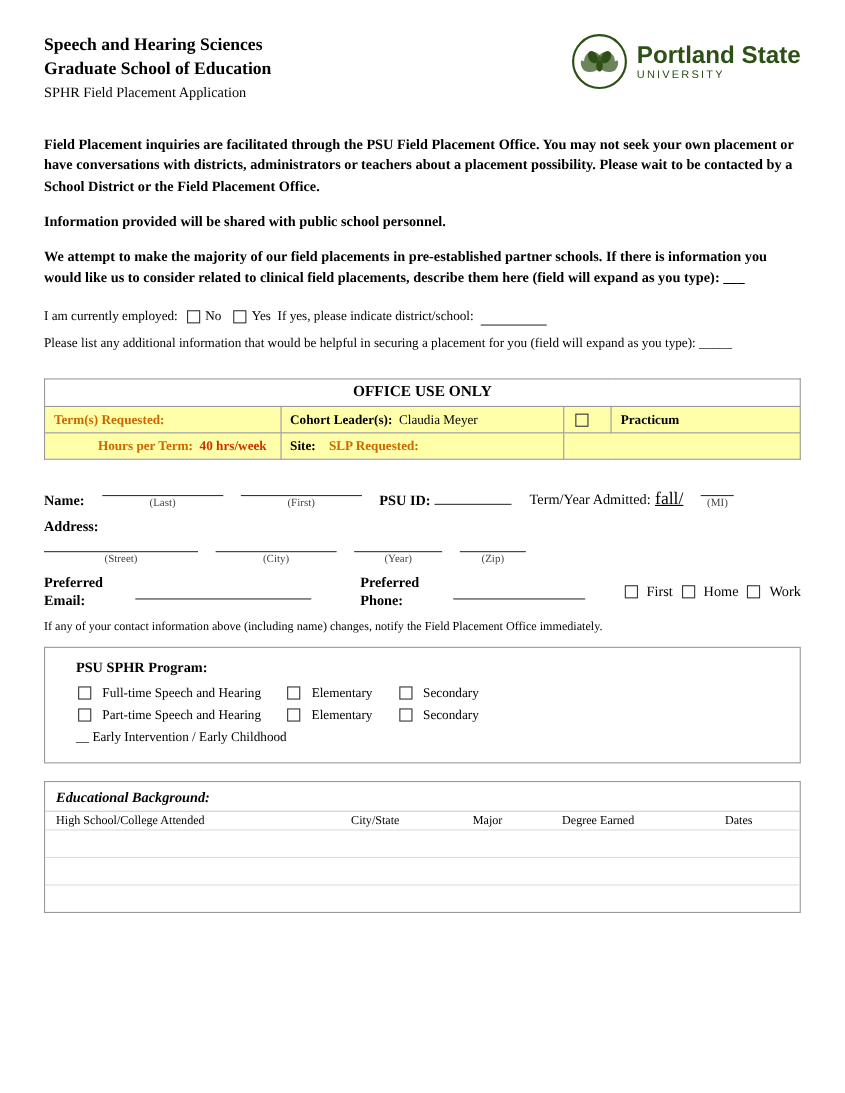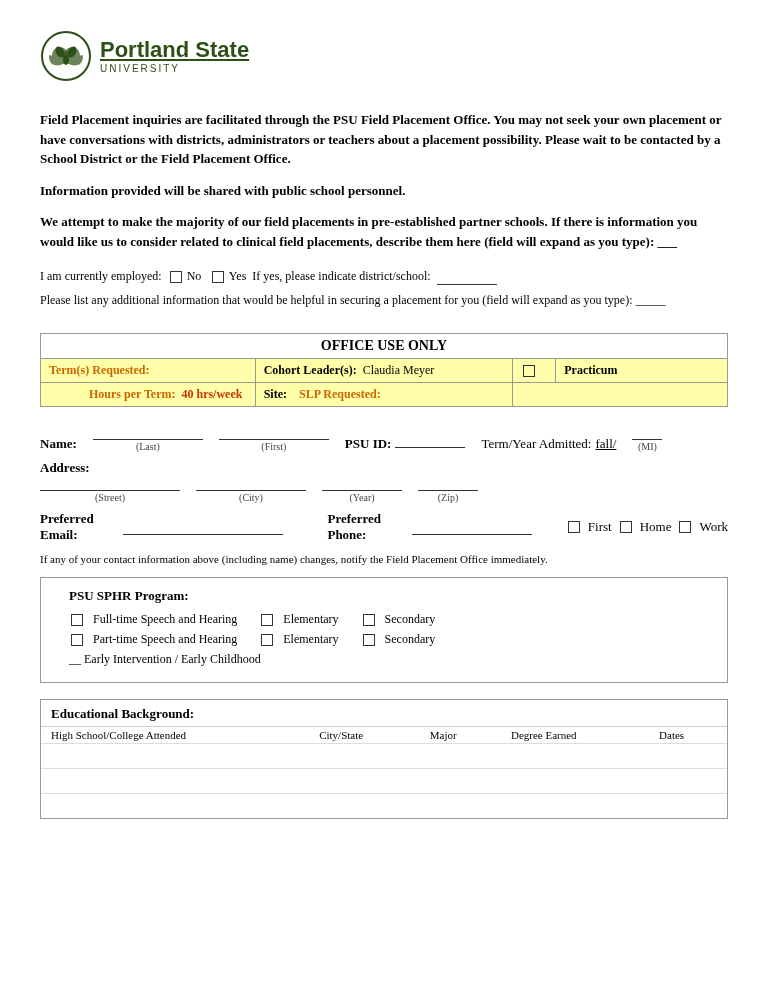--- a/index.html
+++ b/index.html
@@ -57,21 +57,20 @@
       display: flex;
       flex-direction: column;
     }
 
     .psu-logo-text .name {
       font-size: 22px;
       font-weight: bold;
       color: #2d5016;
       line-height: 1.1;
       font-family: Arial, sans-serif;
-      text-decoration: underline;
     }
 
     .psu-logo-text .university {
       font-size: 10px;
       letter-spacing: 2px;
       color: #2d5016;
       font-family: Arial, sans-serif;
     }
 
     .intro-section {
@@ -227,20 +226,21 @@
     
     .edu-box {
       border: 1px solid #999;
       margin-bottom: 16px;
     }
 
     .edu-box h3 {
       font-size: 13px;
       font-weight: bold;
       padding: 6px 10px 4px 10px;
+      font-style: italic;
     }
 
     .edu-table {
       width: 100%;
       border-collapse: collapse;
     }
 
     .edu-table th {
       font-size: 11px;
       font-weight: normal;
@@ -266,20 +266,25 @@
       display: flex;
       align-items: center;
       gap: 6px;
       font-size: 13px;
     }
   </style>
 </head>
 <body>
 
 <div class="header">
+  <div class="header-left">
+    <h1>Speech and Hearing Sciences</h1>
+    <h2>Graduate School of Education</h2>
+    <p>SPHR Field Placement Application</p>
+  </div>
   <div class="header-right">
     <div class="psu-logo">
 
       <svg class="psu-logo-icon" viewBox="0 0 52 52" xmlns="http://www.w3.org/2000/svg">
         <circle cx="26" cy="26" r="24" fill="none" stroke="#2d5016" stroke-width="2"></circle>
 
         <path d="M12 26 C12 18, 20 14, 26 20 C32 26, 26 32, 26 32 C26 32, 20 38, 12 34 C8 30, 8 22, 12 26Z" fill="#2d5016" opacity="0.7"></path>
         <path d="M40 26 C40 18, 32 14, 26 20 C20 26, 26 32, 26 32 C26 32, 32 38, 40 34 C44 30, 44 22, 40 26Z" fill="#2d5016" opacity="0.7"></path>
 
         <ellipse cx="20" cy="22" rx="4" ry="6" fill="#2d5016" transform="rotate(-30 20 22)"></ellipse>
@@ -367,21 +372,21 @@
     </div>
     <div class="name-col">
       <div style="display:flex; align-items:baseline; gap:4px;">
         <span style="font-weight:bold; font-size:13px;">PSU ID:</span>
         <div class="field-underline" style="min-width:70px;"></div>
       </div>
     </div>
     <div class="name-col">
       <div style="display:flex; align-items:baseline; gap:4px;">
         <span style="font-size:13px;">Term/Year Admitted:</span>
-        <span style="text-decoration:underline; font-size:13px;">fall/</span>
+        <span style="text-decoration:underline; font-size:16px;">fall/</span>
       </div>
     </div>
     <div class="name-col">
       <div class="field-underline" style="min-width:30px;"></div>
       <span class="sub-label">(MI)</span>
     </div>
   </div>
 
   <div style="margin-bottom:8px;">
     <span style="font-weight:bold; font-size:13px;">Address:</span>

